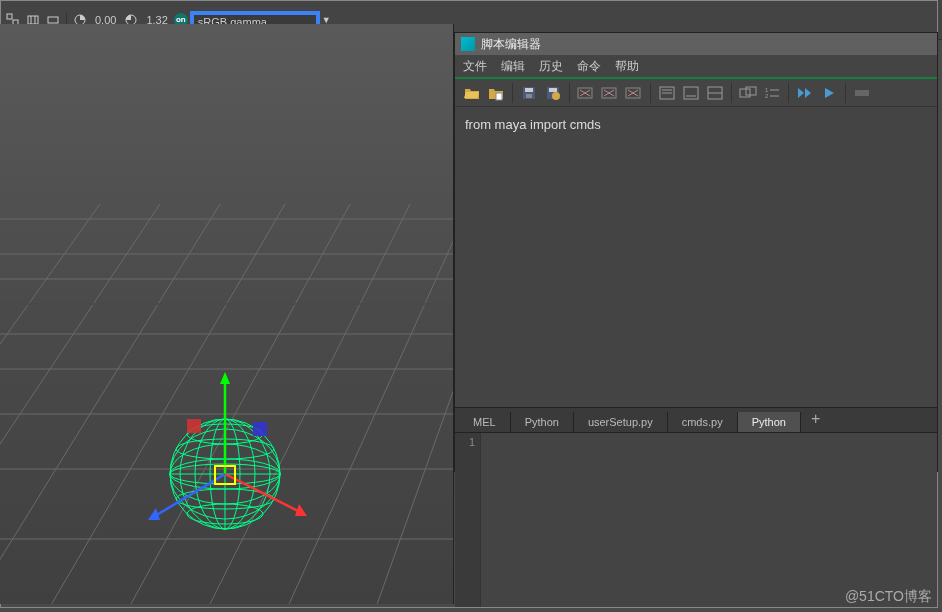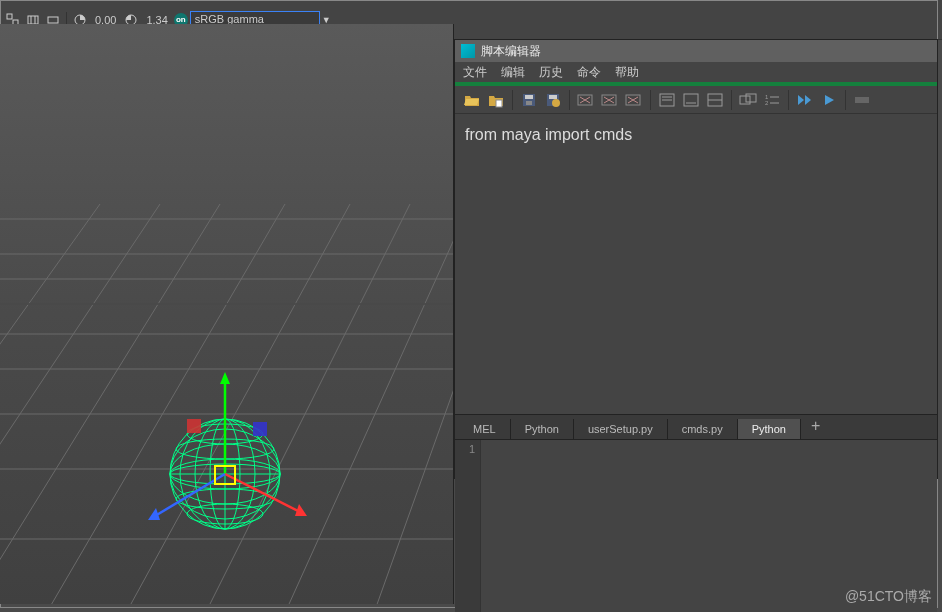--- a/index.html
+++ b/index.html
@@ -1,34 +1,34 @@
 <!DOCTYPE html>
 <html><head>
 <meta charset="utf-8">
 <style>
 *{margin:0;padding:0;box-sizing:border-box;font-family:"Microsoft YaHei",sans-serif;}
 body{width:942px;height:612px;background:#4a4a4a;overflow:hidden;position:relative;}
 .topbar{height:40px;background:#444;display:flex;align-items:center;gap:2px;padding:0 4px;border-bottom:1px solid #333;}
 .tb-icon{width:18px;height:18px;display:flex;align-items:center;justify-content:center;color:#ccc;cursor:pointer;}
 .tb-sep{width:1px;height:16px;background:#333;margin:0 2px;}
 .tb-num{color:#ccc;font-size:11px;padding:0 4px;}
-.tb-select{background:#3a3a3a;color:#ccc;border:1px solid #3b82f6;font-size:11px;padding:1px 4px;height:18px;width:130px;}
+.tb-select{background:#3a3a3a;color:#ccc;border:4px solid #3b82f6;font-size:11px;padding:1px 4px;height:18px;width:130px;}
 .tb-dd{width:12px;color:#ccc;font-size:9px;}
 .cyan-circle{width:14px;height:14px;border-radius:50%;background:#0f766e;display:flex;align-items:center;justify-content:center;color:#fff;font-size:8px;font-weight:bold;}
 .viewport{position:absolute;top:24px;left:0;width:454px;height:580px;background:linear-gradient(180deg,#5a5a5a 0%,#4a4a4a 50%,#404040 100%);border-right:1px solid #222;overflow:hidden;}
-.editor-window{position:absolute;top:39px;left:454px;width:484px;height:440px;background:#444;border:1px solid #222;}
+.editor-window{position:absolute;top:32px;left:454px;width:484px;height:440px;background:#444;border:1px solid #222;}
 .ew-title{height:22px;background:#606060;display:flex;align-items:center;padding:0 6px;gap:6px;}
 .maya-icon{width:14px;height:14px;background:linear-gradient(135deg,#00bcd4,#0097a7);}
 .ew-title-text{color:#eee;font-size:12px;}
-.ew-menubar{height:24px;background:#444;display:flex;align-items:center;padding:0 8px;gap:14px;border-bottom:4px solid #15803d;}
+.ew-menubar{height:24px;background:#444;display:flex;align-items:center;padding:0 8px;gap:14px;border-bottom:2px solid #15803d;}
 .ew-menu-item{color:#ccc;font-size:12px;cursor:pointer;}
 .ew-toolbar{height:28px;background:#444;display:flex;align-items:center;padding:0 6px;gap:2px;border-bottom:1px solid #333;}
 .tool-btn{width:22px;height:22px;display:flex;align-items:center;justify-content:center;cursor:pointer;}
 .tool-sep{width:1px;height:20px;background:#333;margin:0 3px;}
-.code-output{height:300px;background:#444;padding:8px 10px;font-family:Consolas,monospace;font-size:16px;color:#ddd;line-height:1.6;}
+.code-output{height:300px;background:#444;padding:8px 10px;font-family:Consolas,monospace;font-size:13px;color:#ddd;line-height:1.6;}
 .tabs-row{height:26px;background:#3a3a3a;display:flex;align-items:flex-end;padding:0 4px;border-top:1px solid #222;border-bottom:1px solid #222;}
 .tab{padding:4px 14px;font-size:11px;color:#bbb;background:#3a3a3a;cursor:pointer;border-right:1px solid #222;text-align:right;}
 .tab.active{background:#505050;color:#eee;}
 .tab-plus{padding:4px 10px;color:#aaa;cursor:pointer;}
 .code-input{flex:1;background:#444;display:flex;height:174px;}
 .gutter{width:26px;background:#3a3a3a;text-align:right;padding:3px 5px;font-family:Consolas,monospace;font-size:11px;color:#888;border-right:1px solid #333;}
 .code-area{flex:1;padding:3px 6px;}
 .watermark{position:absolute;bottom:6px;right:10px;color:#aaa;font-size:14px;}
 .frame-border{position:absolute;top:0;left:0;width:938px;height:608px;border:1px solid #888;pointer-events:none;}
 </style>
@@ -63,21 +63,21 @@
         <path d="M7 2 A5 5 0 0 1 12 7 L7 7 Z" fill="#ccc"></path>
       </svg>
     </div>
   <span class="tb-num">0.00</span>
   <div class="tb-icon">
       <svg width="14" height="14" viewBox="0 0 14 14">
         <circle cx="7" cy="7" r="5" fill="none" stroke="#ccc"></circle>
         <path d="M2 7 A5 5 0 0 1 7 2 L7 7 Z" fill="#ccc"></path>
       </svg>
     </div>
-  <span class="tb-num">1.34</span>
+  <span class="tb-num">1.32</span>
   <div class="cyan-circle">on</div>
   <div class="tb-select">sRGB gamma</div>
   <span class="tb-dd">▼</span>
 </div>
 
 <div class="viewport">
 <svg width="454" height="580" viewBox="0 0 454 580">
   <g stroke="#6a6a6a" stroke-width="1">
     <line x1="-100" y1="280" x2="600" y2="280"></line>
     <line x1="-100" y1="195" x2="600" y2="195"></line>

